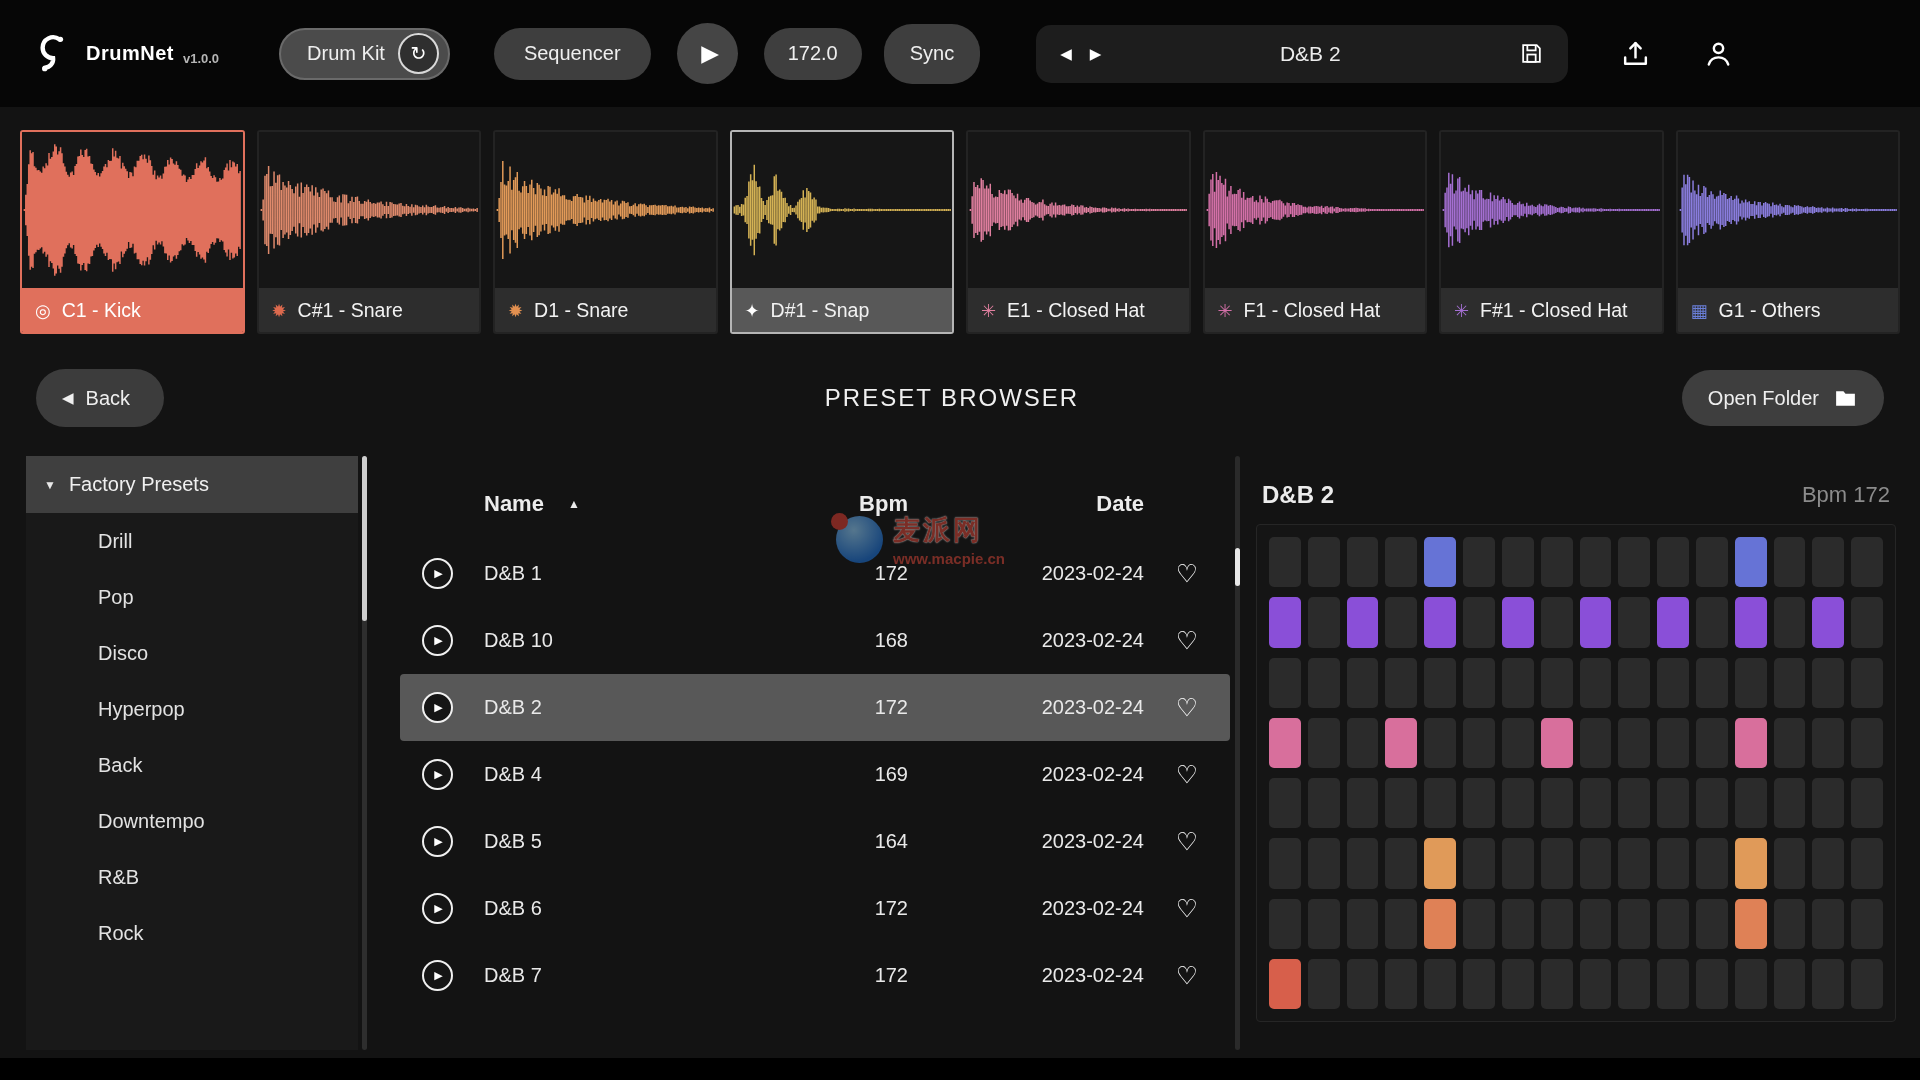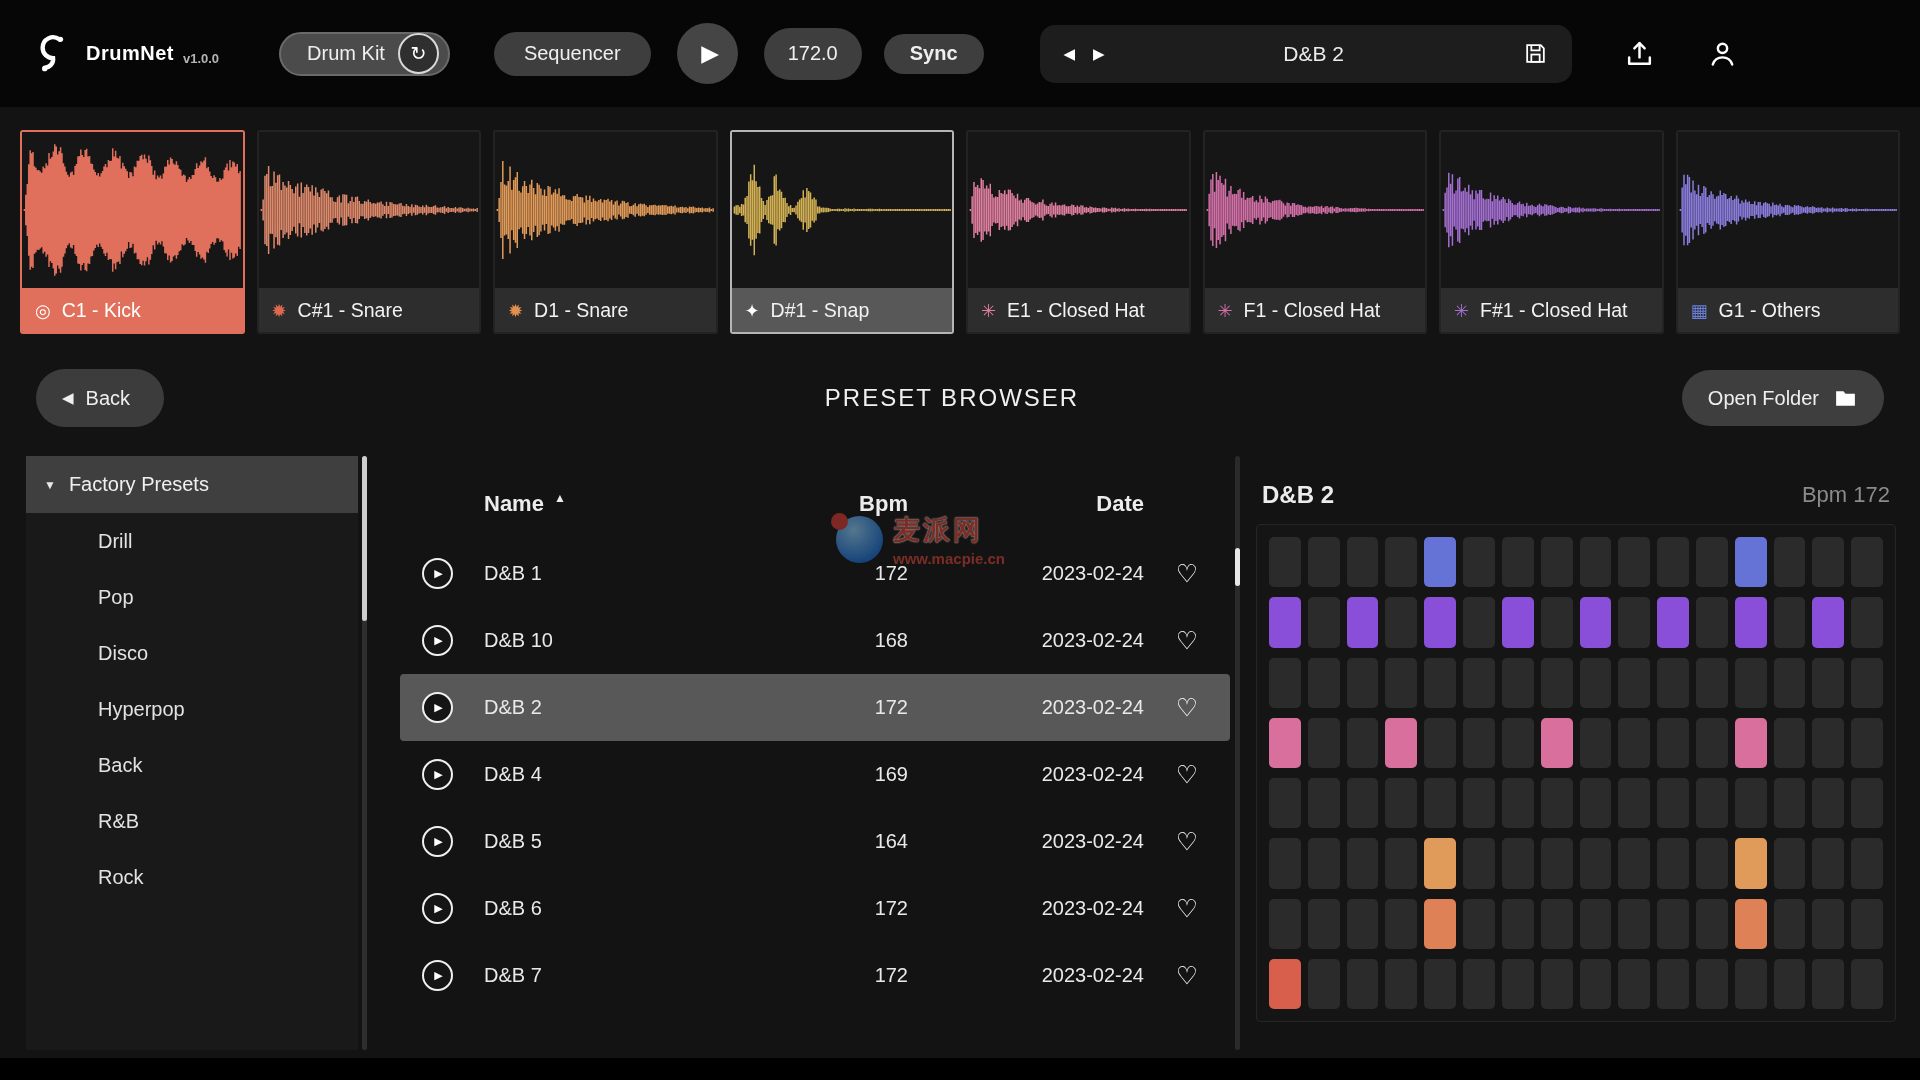--- a/index.html
+++ b/index.html
@@ -6,29 +6,29 @@
   html,body{width:1920px;height:1080px;background:#000;}
   body{font-family:"Liberation Sans","DejaVu Sans",sans-serif;color:#ececec;overflow:hidden;}
   .app{position:relative;width:1920px;height:1080px;background:#131313;overflow:hidden;}
 
   
   .topbar{height:107px;background:#060606;display:flex;align-items:center;padding:0 28px;}
   .logo-wrap{display:flex;align-items:center;}
   .logo-svg{width:46px;height:46px;}
   .app-name{font-size:20px;font-weight:800;letter-spacing:.5px;margin-left:12px;color:#fff;}
   .app-ver{font-size:13px;color:#b5b5b5;margin-left:9px;font-weight:600;margin-top:10px;}
-  .pill{height:44px;border-radius:28px;background:#3e3e3e;display:flex;align-items:center;padding:0 30px;font-size:20px;color:#efefef;white-space:nowrap;}
+  .pill{height:52px;border-radius:28px;background:#3e3e3e;display:flex;align-items:center;padding:0 30px;font-size:20px;color:#efefef;white-space:nowrap;}
   .drumkit{margin-left:60px;background:#4b4b4b;border:2px solid #6a6a6a;padding:0 9px 0 26px;gap:13px;}
   .reload-circ{width:41px;height:41px;border-radius:50%;background:#2f2f2f;border:2px solid #d9d9d9;display:grid;place-items:center;flex:none;}
   .reload-glyph{font-size:19px;color:#fff;}
   .seq{margin-left:44px;}
   .play-circle{margin-left:26px;width:61px;height:61px;border-radius:50%;background:#454545;display:grid;place-items:center;flex:none;}
   .play-tri{color:#fff;font-size:23px;margin-left:6px;}
   .bpm{margin-left:26px;height:52px;padding:0 24px;}
-  .sync{margin-left:22px;height:40px;padding:0 26px;font-weight:bold;}
+  .sync{margin-left:22px;height:60px;padding:0 26px;}
   .preset-bar{margin-left:56px;width:532px;height:58px;background:#1d1d1d;border-radius:15px;display:flex;align-items:center;padding:0 24px;gap:18px;flex:none;}
   .nav-ar{font-size:15px;color:#fff;}
   .preset-name{flex:1;text-align:center;font-size:21px;}
   .hicon{width:25px;height:25px;flex:none;}
   .hicon.big{width:31px;height:31px;margin-left:52px;}
 
   
   .pads{display:grid;grid-template-columns:repeat(8,1fr);gap:12px;padding:23px 20px 20px;}
   .pad{border:2px solid #232323;border-radius:3px;overflow:hidden;background:#161616;}
   .pad .wf{height:156px;background:#161616;}
@@ -53,21 +53,21 @@
   .sidebar{position:relative;width:332px;flex:none;background:#191919;}
   .side-head{height:57px;background:#3f3f3f;display:flex;align-items:center;gap:13px;padding:0 18px;font-size:20px;color:#f0f0f0;}
   .caret{font-size:12px;color:#e8e8e8;}
   .side-item{height:56px;display:flex;align-items:center;padding-left:72px;font-size:20px;color:#e2e2e2;}
   .side-scroll{position:absolute;top:0;right:-9px;width:5px;height:100%;background:#2e2e2e;border-radius:3px;}
   .side-thumb{width:5px;height:165px;background:#cdcdcd;border-radius:3px;}
 
   .plist{position:relative;flex:1;padding:12px 10px 0 26px;}
   .plist-head,.prow{display:grid;grid-template-columns:84px 320px 110px 230px 86px;align-items:center;}
   .plist-head{height:72px;font-size:22px;font-weight:700;}
-  .col-name{display:flex;align-items:flex-start;gap:10px;}
+  .col-name{display:flex;align-items:center;gap:24px;}
   .sort-ar{font-size:12px;}
   .col-bpm{text-align:right;padding-right:6px;}
   .col-date{text-align:right;}
   .prow{height:67px;font-size:20px;border-radius:4px;color:#e9e9e9;}
   .prow.selected{background:#585858;}
   .rowplay{width:31px;height:31px;border-radius:50%;background:#151515;border:2px solid #f0f0f0;display:grid;place-items:center;margin-left:22px;}
   .rowplay span{font-size:11px;color:#fff;margin-left:2px;}
   .heart{font-size:25px;text-align:center;color:#fff;font-family:"DejaVu Sans",sans-serif;}
   .list-scroll{position:absolute;top:0;right:0;width:5px;height:100%;background:#2a2a2a;border-radius:3px;}
   .list-thumb{margin-top:92px;width:5px;height:38px;background:#e8e8e8;border-radius:3px;}
@@ -259,20 +259,21 @@
       <div class="side-head">
         <span class="caret">▼</span>
         <span>Factory Presets</span>
       </div>
       <div id="side-items">
           <div class="side-item">Drill</div>
           <div class="side-item">Pop</div>
           <div class="side-item">Disco</div>
           <div class="side-item">Hyperpop</div>
           <div class="side-item">Back</div>
+          <div class="side-item">Downtempo</div>
           <div class="side-item">R&amp;B</div>
           <div class="side-item">Rock</div>
         </div>
       <div class="side-scroll">
         <div class="side-thumb"></div>
       </div>
     </aside>
 
     <section class="plist">
       <div class="plist-head">

